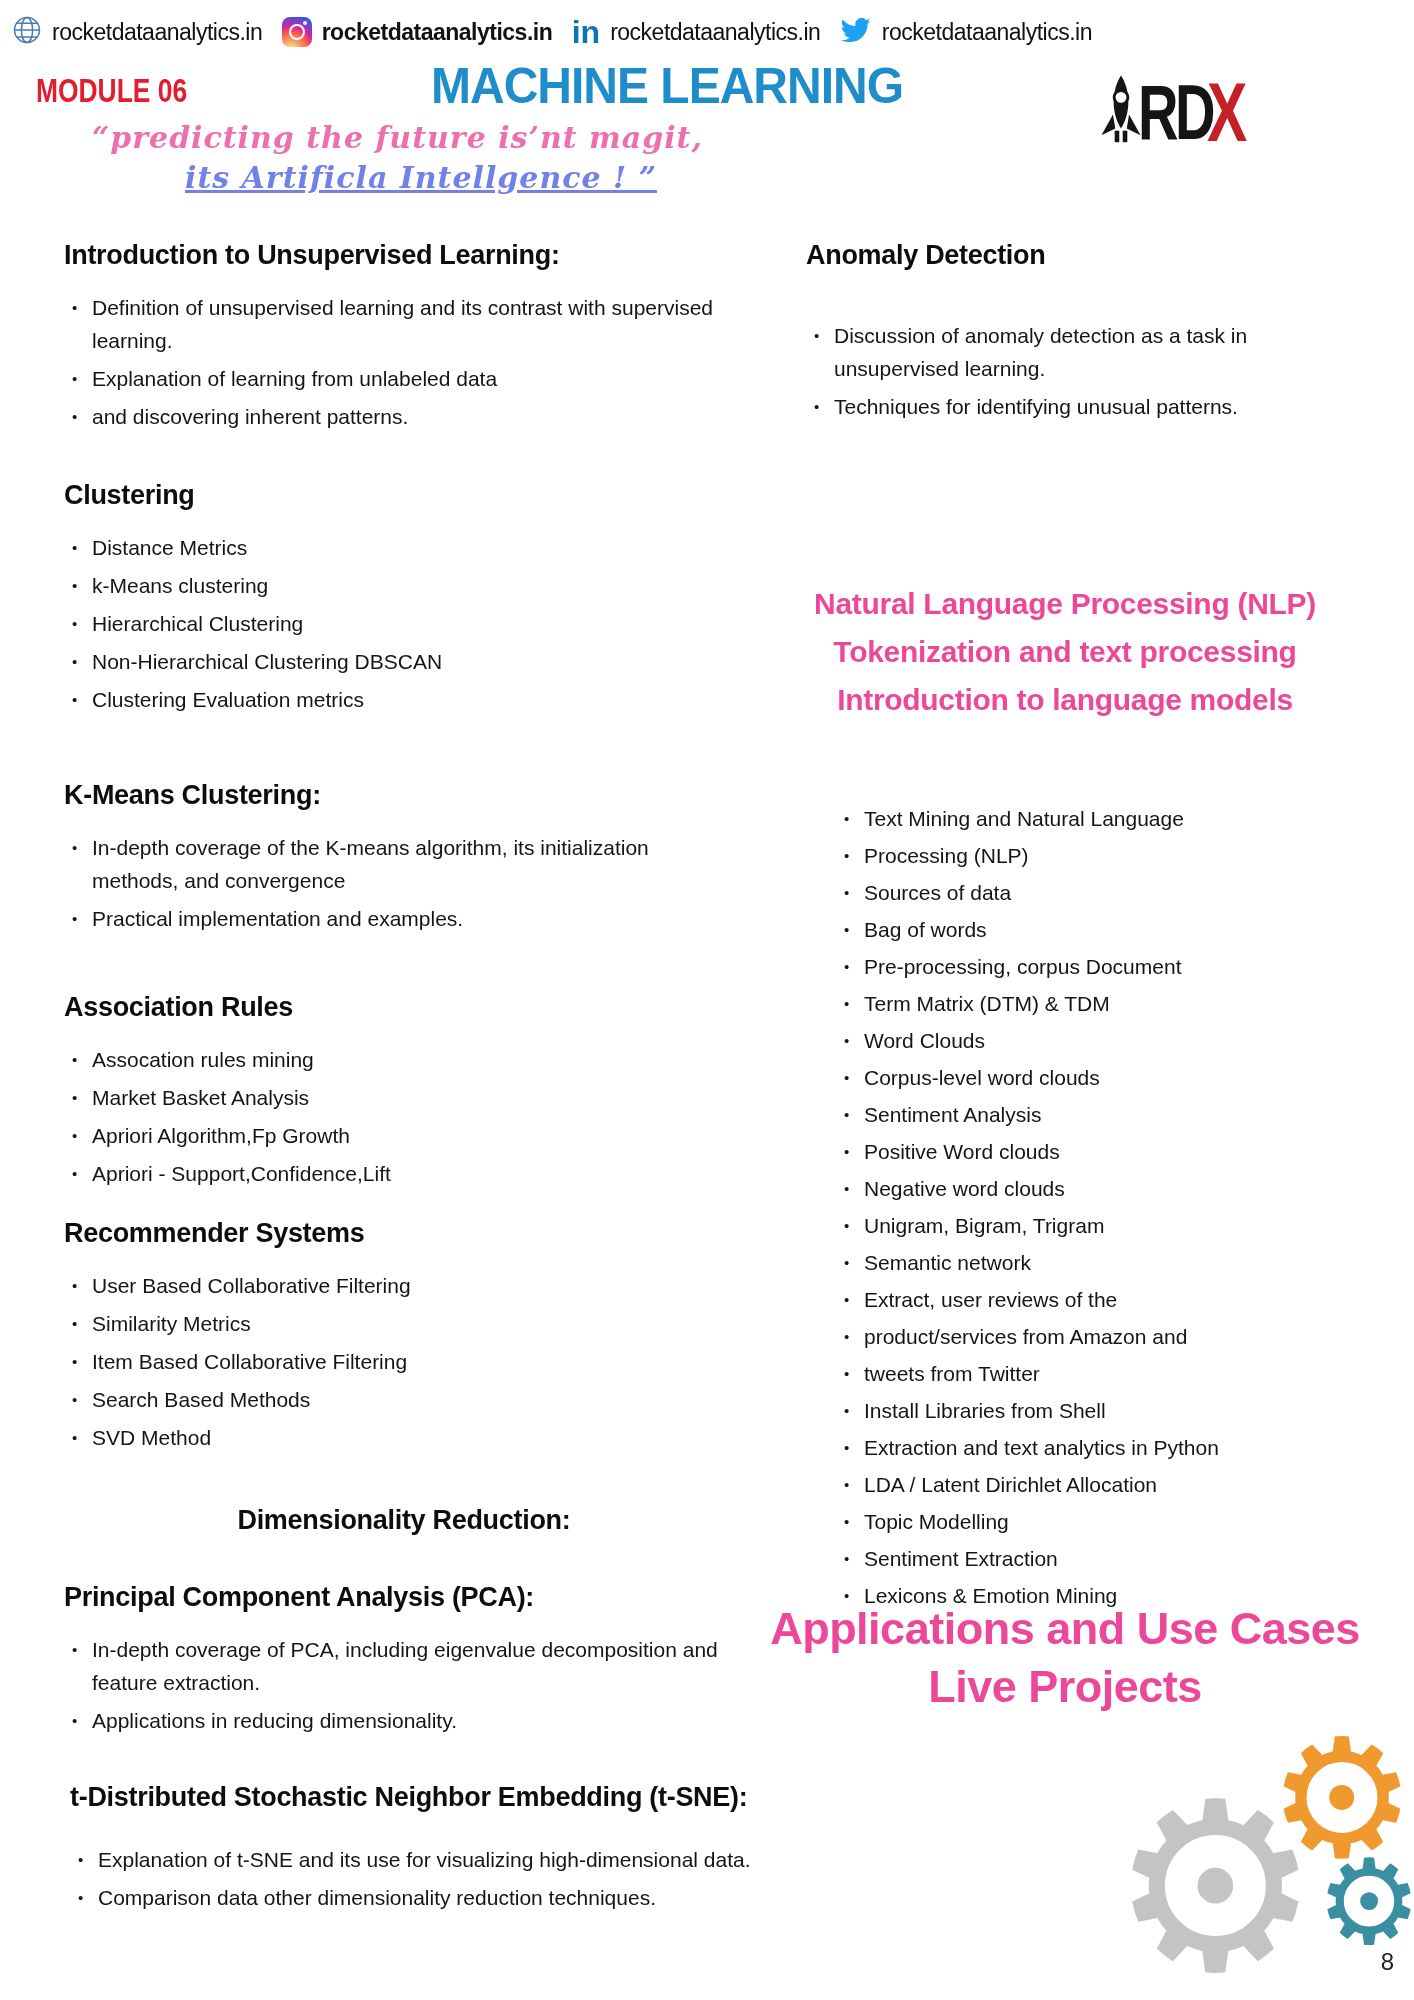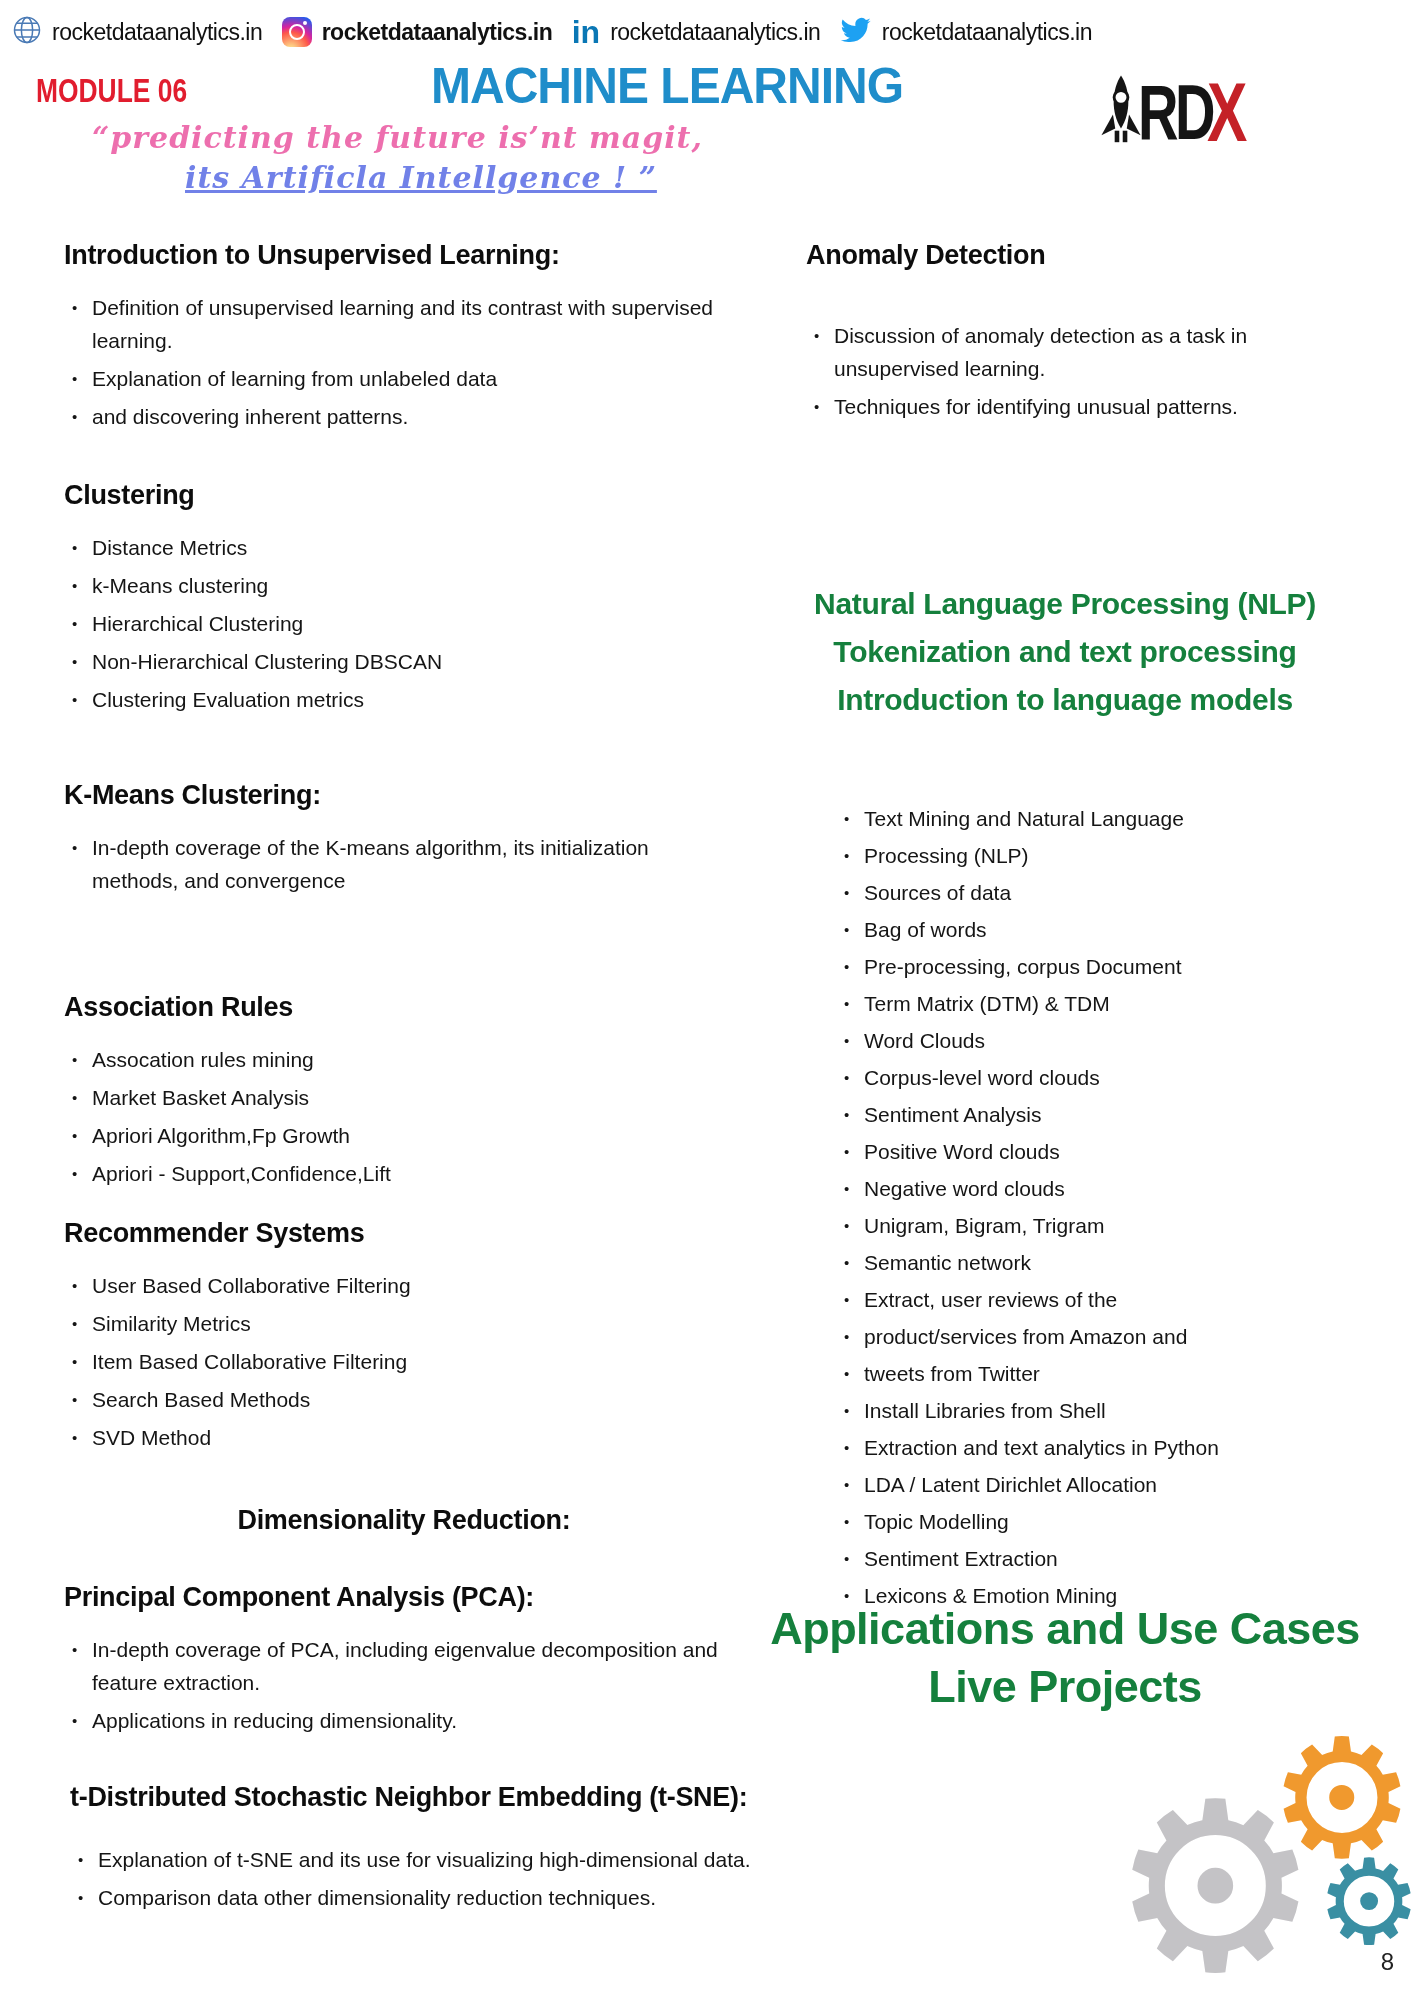--- a/index.html
+++ b/index.html
@@ -35,21 +35,21 @@
   
   .sec{position:absolute;}
   .sec h2{margin:0 0 20px 0;font-size:27px;font-weight:bold;color:#0d0d0d;letter-spacing:-0.3px;}
   .sec h2.mb-lg{margin-bottom:46px;text-align:center;}
   .sec h2.mb-xl{margin-bottom:48px;}
   ul.bullets{list-style:none;margin:0;padding:0;font-size:21px;color:#151515;}
   ul.bullets li{position:relative;padding-left:28px;line-height:33px;margin-bottom:5px;}
   ul.bullets li::before{content:"•";position:absolute;left:8px;top:0;font-size:15px;}
   ul.bullets.tight li{line-height:37px;margin-bottom:0;}
 
-  .center-head{position:absolute;text-align:center;font-weight:bold;color:#15803d;}
+  .center-head{position:absolute;text-align:center;font-weight:bold;color:#ec4899;}
   .nlp-head{left:740px;top:580px;width:650px;font-size:30px;line-height:48px;letter-spacing:-0.3px;}
   .apps-head{left:740px;top:1600px;width:650px;font-size:45px;line-height:58px;letter-spacing:-0.5px;}
 
   
   .gears{position:absolute;left:1120px;top:1735px;width:294px;height:265px;font-family:"DejaVu Sans",sans-serif;}
   .gear{position:absolute;line-height:1;}
   .gear-gray{font-size:235px;color:#c4c3c6;left:-10px;top:35px;}
   .gear-orange{font-size:165px;color:#f0992e;left:148px;top:-18px;}
   .gear-teal{font-size:118px;color:#3a8fa3;left:196px;top:108px;}
 
@@ -126,20 +126,21 @@
         <li>Hierarchical Clustering</li>
         <li>Non-Hierarchical Clustering DBSCAN</li>
         <li>Clustering Evaluation metrics</li>
       </ul>
   </div>
 
   <div class="sec" style="left:64px;top:780px;width:660px;">
     <h2>K-Means Clustering:</h2>
     <ul class="bullets">
         <li>In-depth coverage of the K-means algorithm, its initialization methods, and convergence</li>
+        <li>Practical implementation and examples.</li>
       </ul>
   </div>
 
   <div class="sec" style="left:64px;top:992px;width:620px;">
     <h2>Association Rules</h2>
     <ul class="bullets">
         <li>Assocation rules mining</li>
         <li>Market Basket Analysis</li>
         <li>Apriori Algorithm,Fp Growth</li>
         <li>Apriori - Support,Confidence,Lift</li>

